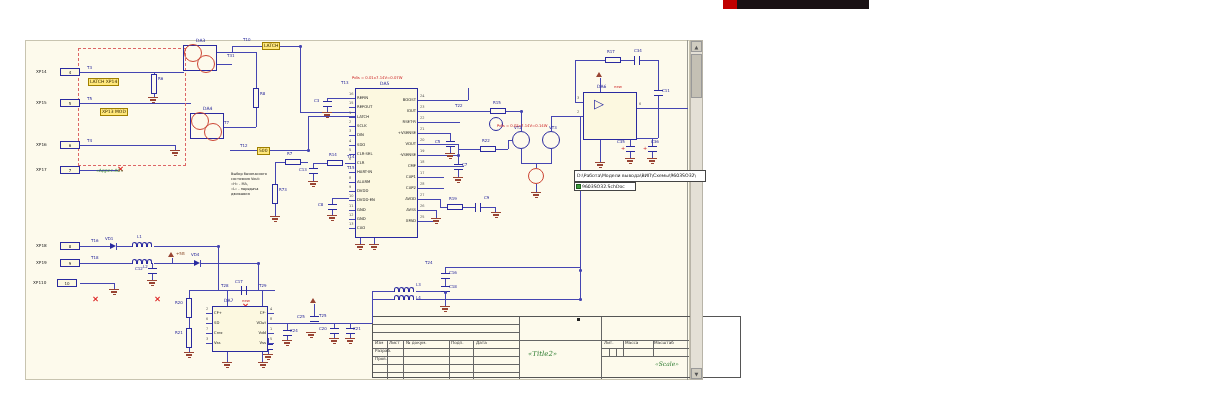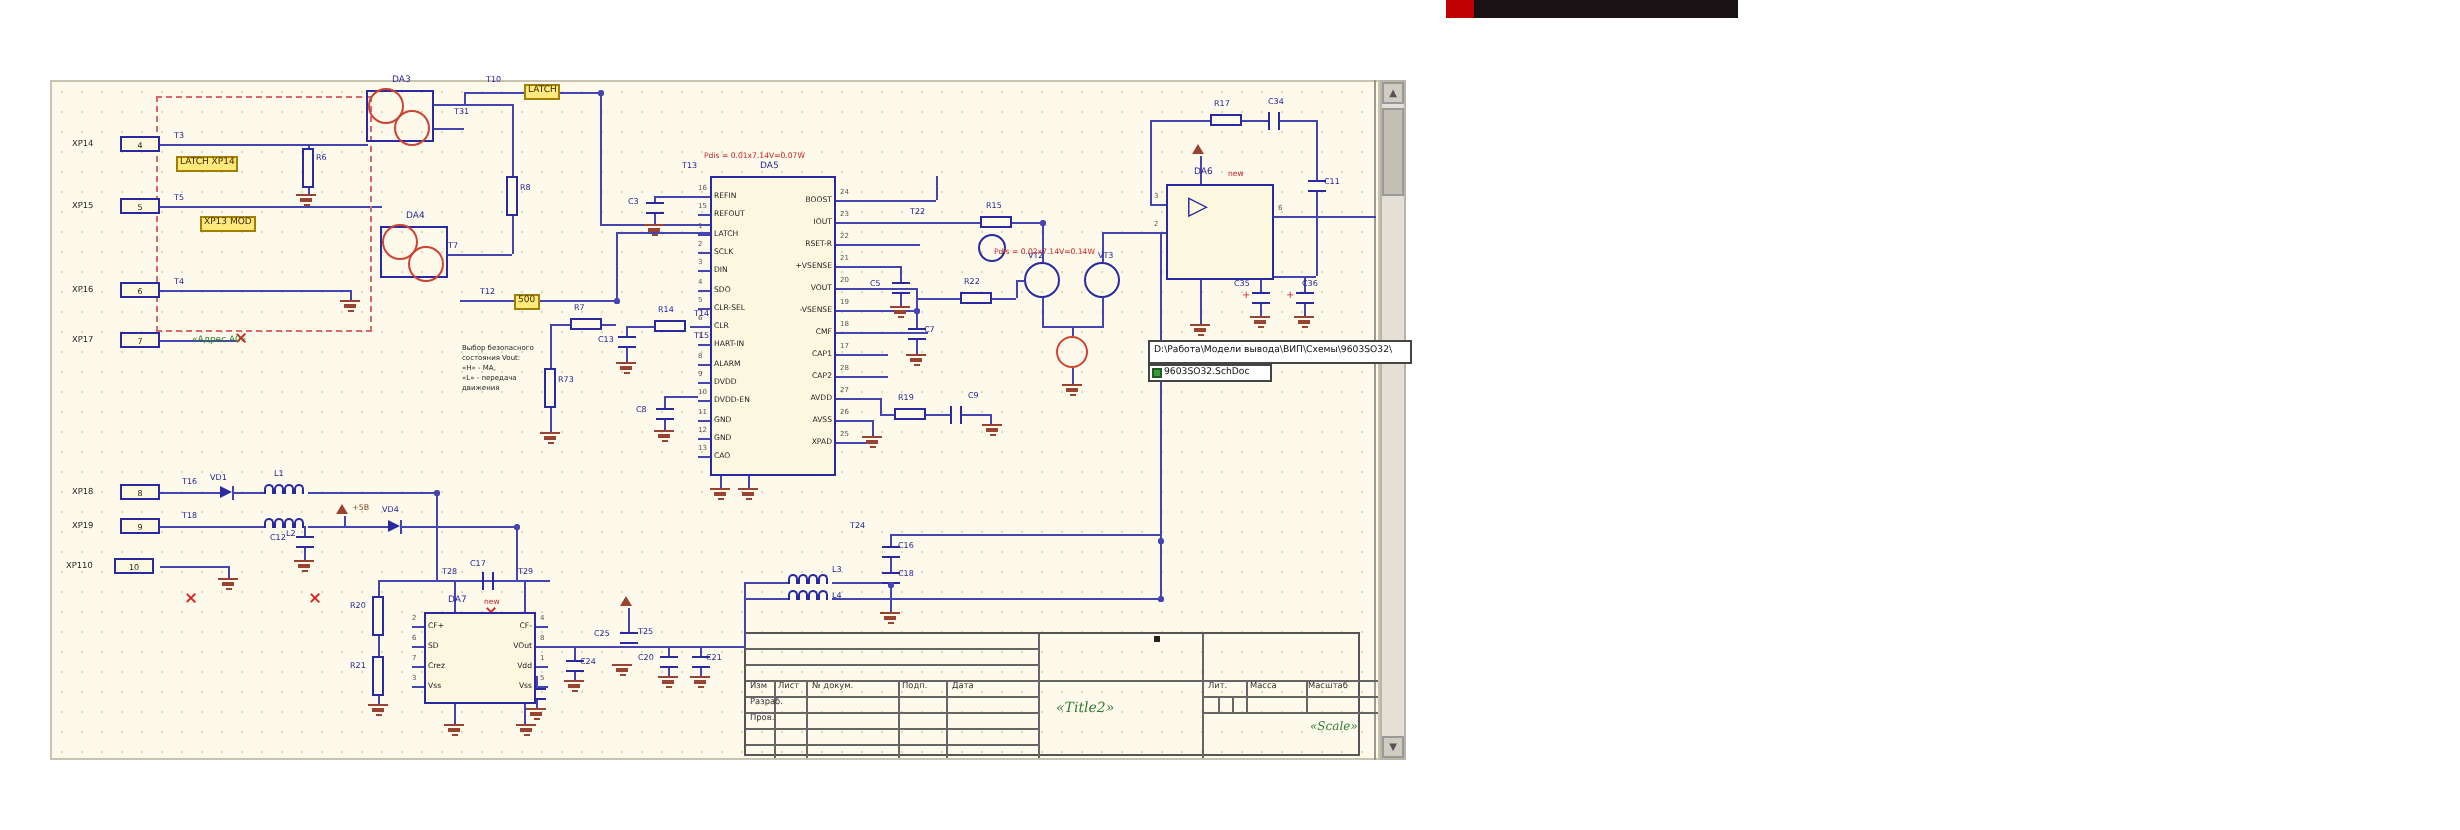--- a/index.html
+++ b/index.html
@@ -36,21 +36,21 @@
   .dashed{position:absolute;border:1px dashed #dd6666}
   .opamp{position:absolute;color:var(--comp,#2a2aa0);font-size:13px;line-height:1}
   .dotmark{position:absolute;left:577px;top:318px;width:2.5px;height:2.5px;background:#222;z-index:4}
   #tooltip{position:absolute;left:574px;top:170px;width:132px;height:12px;background:#fff;border:1px solid #444;font-size:4.6px;line-height:10px;padding:0 2px;white-space:nowrap;overflow:hidden;z-index:5;color:#111}
   #tooltip2{position:absolute;left:574px;top:182px;width:62px;height:9px;background:#fff;border:1px solid #444;font-size:4.6px;display:flex;align-items:center;gap:1px;padding:0 1px;z-index:5;color:#111}
   #tooltip2 .fileicon{width:5px;height:5px;background:#3a9a3a;border:.5px solid #1e5e1e;flex:none}
   #vscroll{position:absolute;left:690px;top:40px;width:13px;height:340px;background:#e4e0d6;border:1px solid #b8b4a8;z-index:4}
   .sbtn{position:absolute;left:0;width:11px;height:11px;background:#d0ccc0;border:1px solid #999;font-size:5px;text-align:center;line-height:10px;color:#555}
   #sb-up{top:0}#sb-down{bottom:0}
   #sb-thumb{position:absolute;left:0;top:13px;width:11px;height:44px;background:#c4c0b4;border:1px solid #999}
-  #titleblock{position:absolute;left:372px;top:316px;width:308px;height:62px;border:1.2px solid #555;z-index:2;background:transparent}
+  #titleblock{position:absolute;left:372px;top:316px;width:369px;height:62px;border:1.2px solid #555;z-index:2;background:transparent}
   .tlv,.tlh{position:absolute;background:#666}
   .tbt{position:absolute;font-size:4.2px;color:#333;white-space:nowrap;line-height:1}
   .ttl{position:absolute;font-size:7px;color:#2f7d32;font-style:italic;font-family:"DejaVu Serif",serif;white-space:nowrap}
   .scl{position:absolute;font-size:6px;color:#2f7d32;font-style:italic;font-family:"DejaVu Serif",serif;white-space:nowrap}
 </style>
 </head>
 <body>
 
 <div id="topbar">
   <div class="accent"></div>

